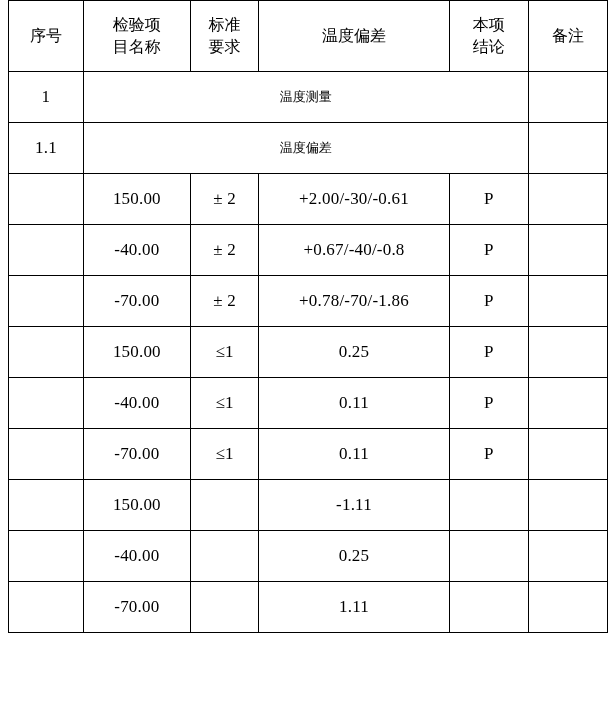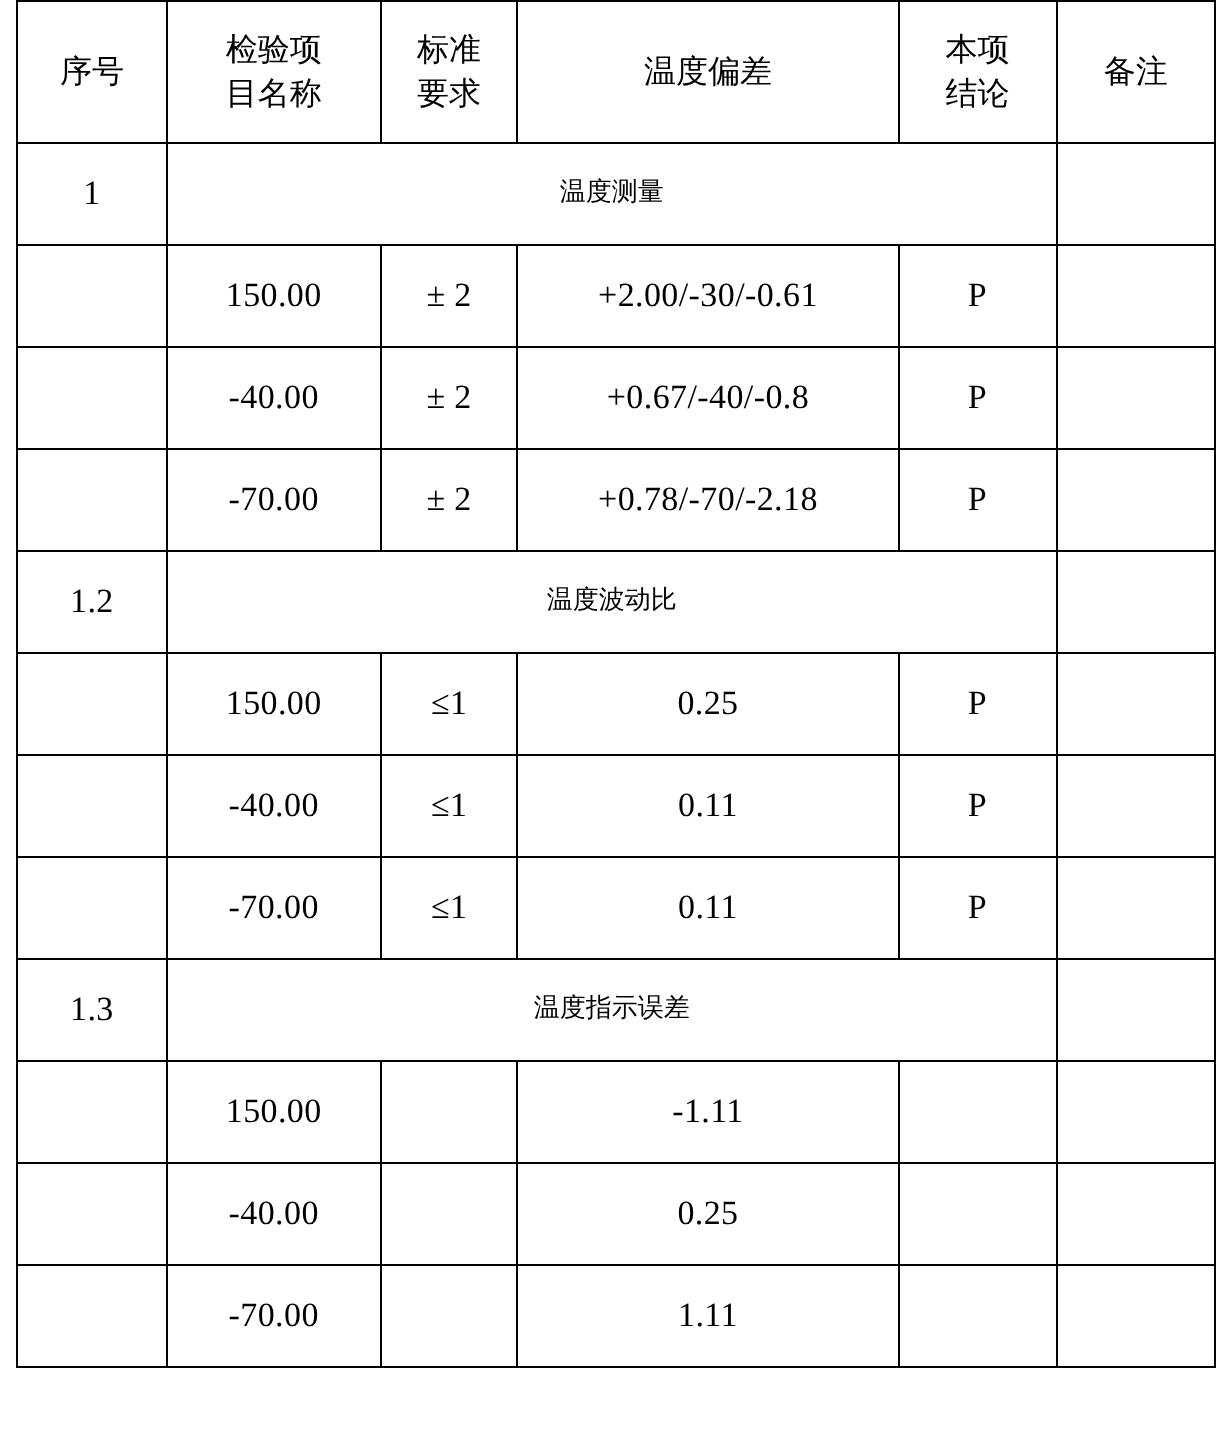--- a/index.html
+++ b/index.html
@@ -112,20 +112,25 @@
       </tr>
     </thead>
     <tbody>
 
       <tr class="section-row">
         <td class="section-label num">1</td>
         <td class="section-title cjk" colspan="4">温度测量</td>
         <td></td>
       </tr>
 
+      <tr class="section-row">
+        <td class="section-label num">1.1</td>
+        <td class="section-title cjk" colspan="4">温度偏差</td>
+        <td></td>
+      </tr>
 
       <tr>
         <td class="num"></td>
         <td class="num">150.00</td>
         <td class="num">± 2</td>
         <td class="num">+2.00/-30/-0.61</td>
         <td class="num">P</td>
         <td class="num"></td>
       </tr>
 
@@ -135,30 +140,25 @@
         <td class="num">± 2</td>
         <td class="num">+0.67/-40/-0.8</td>
         <td class="num">P</td>
         <td class="num"></td>
       </tr>
 
       <tr>
         <td class="num"></td>
         <td class="num">-70.00</td>
         <td class="num">± 2</td>
-        <td class="num">+0.78/-70/-2.18</td>
-        <td class="num">P</td>
-        <td class="num"></td>
-      </tr>
-
-      <tr class="section-row">
-        <td class="section-label num">1.2</td>
-        <td class="section-title cjk" colspan="4">温度波动比</td>
-        <td></td>
-      </tr>
+        <td class="num">+0.78/-70/-1.86</td>
+        <td class="num">P</td>
+        <td class="num"></td>
+      </tr>
+
 
       <tr>
         <td class="num"></td>
         <td class="num">150.00</td>
         <td class="num">≤1</td>
         <td class="num">0.25</td>
         <td class="num">P</td>
         <td class="num"></td>
       </tr>
 
@@ -173,25 +173,20 @@
 
       <tr>
         <td class="num"></td>
         <td class="num">-70.00</td>
         <td class="num">≤1</td>
         <td class="num">0.11</td>
         <td class="num">P</td>
         <td class="num"></td>
       </tr>
 
-      <tr class="section-row">
-        <td class="section-label num">1.3</td>
-        <td class="section-title cjk" colspan="4">温度指示误差</td>
-        <td></td>
-      </tr>
 
       <tr>
         <td class="num"></td>
         <td class="num">150.00</td>
         <td class="num"></td>
         <td class="num">-1.11</td>
         <td class="num"></td>
         <td class="num"></td>
       </tr>
 

